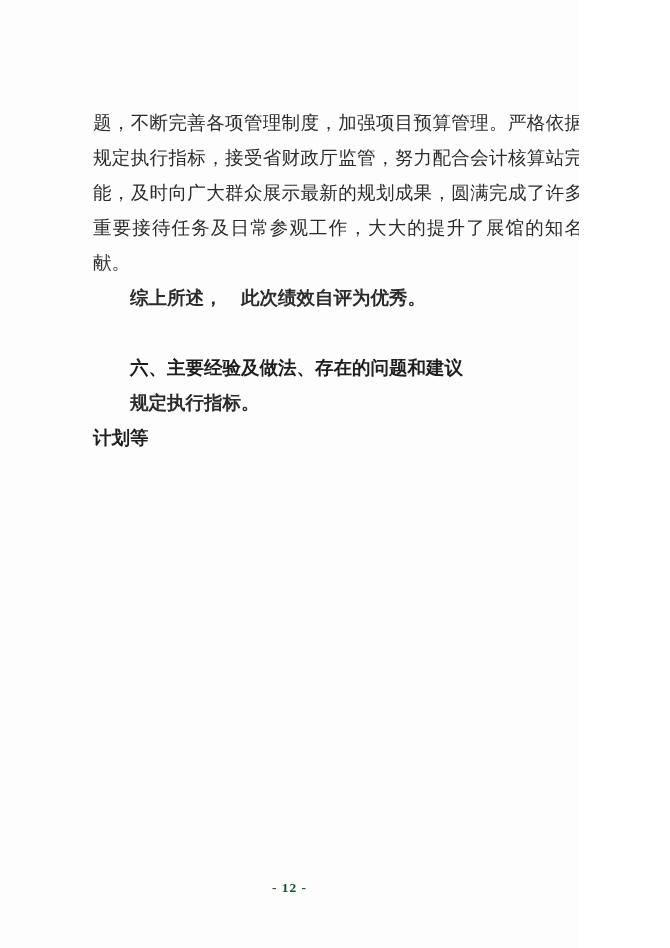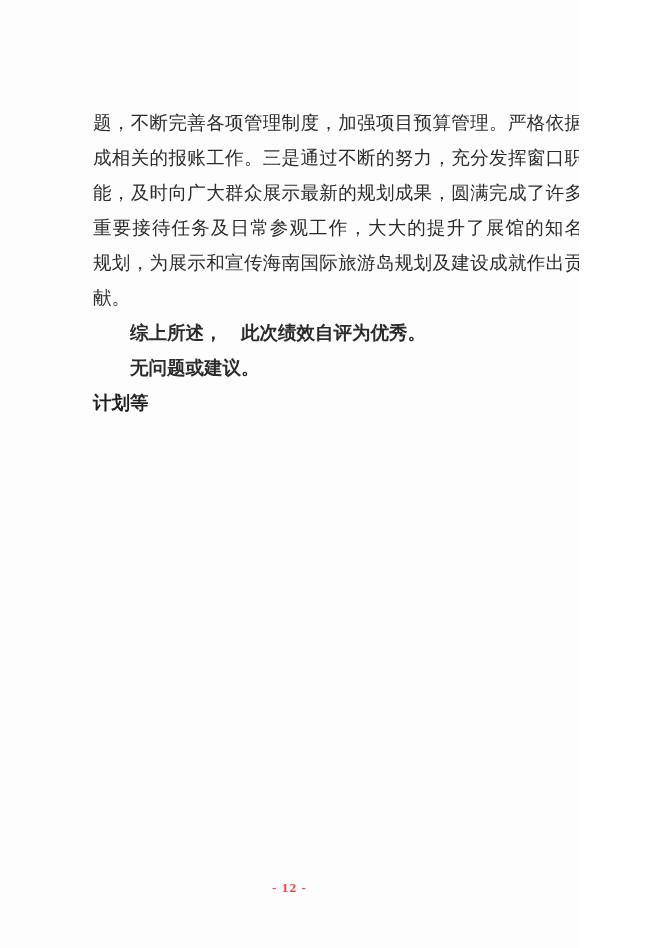--- a/index.html
+++ b/index.html
@@ -47,48 +47,48 @@
   }
   .page-number {
     position: absolute;
     left: 0;
     top: 880px;
     width: 100%;
     text-align: center;
     font-size: 13.5px;
     font-weight: 700;
     letter-spacing: 1px;
-    color: #ef4444;
+    color: #14532d;
   }
   .scan-edge {
     position: absolute;
     left: 662px;
     top: -2px;
     width: 1.5px;
     height: 952px;
     background: linear-gradient(to bottom, #d7d7d7, #ececec 45%, #d2d2d2);
     transform: rotate(0.55deg);
     opacity: 0.85;
   }
 </style>
 </head>
 <body>
 
 <div class="page">
 
   <div class="textblock">
     <div class="line justify">题，不断完善各项管理制度，加强项目预算管理。严格依据</div>
-    <div class="line justify">成相关的报账工作。三是通过不断的努力，充分发挥窗口职</div>
+    <div class="line justify">规定执行指标，接受省财政厅监管，努力配合会计核算站完</div>
     <div class="line justify">能，及时向广大群众展示最新的规划成果，圆满完成了许多</div>
     <div class="line justify">重要接待任务及日常参观工作，大大的提升了展馆的知名</div>
-    <div class="line justify">规划，为展示和宣传海南国际旅游岛规划及建设成就作出贡</div>
     <div class="line">献。</div>
     <div class="line indent">综上所述，　此次绩效自评为优秀。</div>
 
-    <div class="line indent">无问题或建议。</div>
+    <div class="line indent bold gap">六、主要经验及做法、存在的问题和建议</div>
+    <div class="line indent">规定执行指标。</div>
 
     <div class="line bold">计划等</div>
   </div>
 
   <div class="page-number">- 12 -</div>
 
   <div class="scan-edge"></div>
 
 </div>
 

